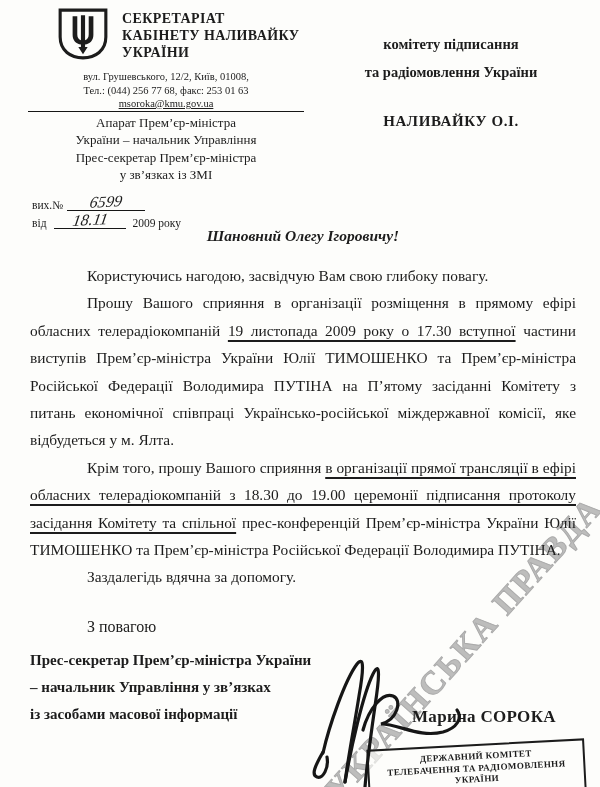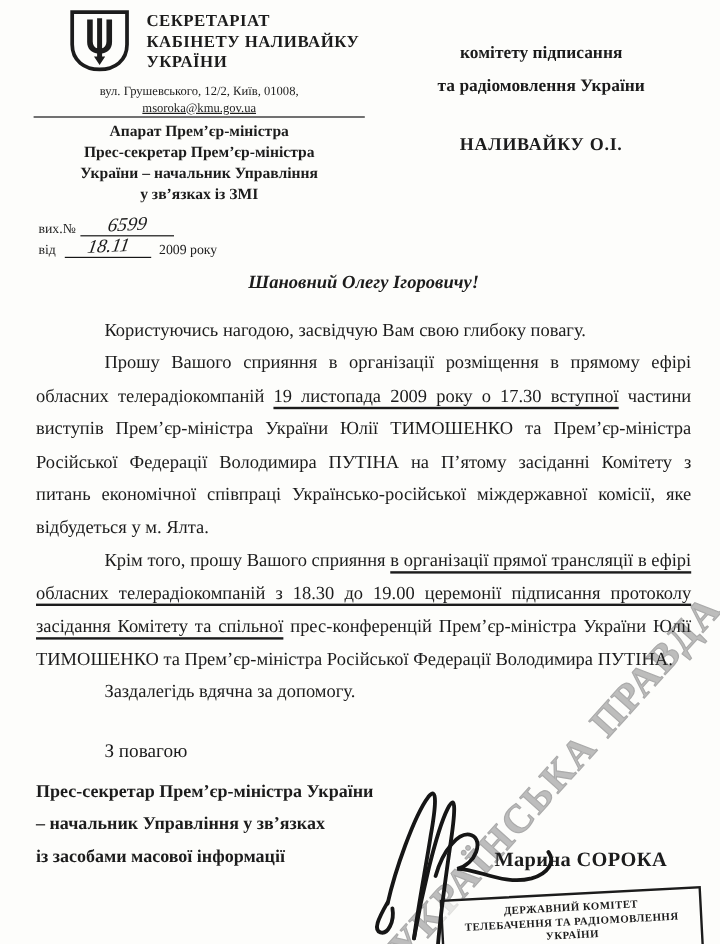--- a/index.html
+++ b/index.html
@@ -17,21 +17,21 @@
     white-space:nowrap; z-index:1; opacity:.85;
   }
   
   .hdr-left { position:absolute; left:28px; top:8px; width:276px; z-index:2; }
   .emblem-row { display:flex; align-items:flex-start; }
   .emblem { width:54px; height:52px; margin-left:28px; flex:0 0 auto; }
   .org-name { margin-left:12px; font-weight:bold; font-size:14px; line-height:17px; letter-spacing:.4px; padding-top:2px; }
   .addr { margin-top:9px; text-align:center; font-size:10.5px; line-height:13.5px; }
   .email { text-decoration:underline; }
   .sep { border-top:1.5px solid #161616; margin-top:0; }
-  .dept { margin-top:2px; text-align:center; font-weight:bold; font-size:13px; line-height:17.5px; }
+  .dept { margin-top:2px; text-align:center; font-weight:normal; font-size:13px; line-height:17.5px; }
   .ref { margin-top:9px; font-size:11.5px; padding-left:4px; }
   .ref-row { height:18px; display:flex; align-items:flex-end; }
   .hand {
     font-style:italic; font-size:16px; line-height:16px;
     transform:skewX(-12deg) rotate(-3deg); transform-origin:center;
     display:inline-block; padding:0 6px;
   }
   .hand-cell { border-bottom:1.2px solid #161616; display:inline-block; text-align:center; }
   .cell-num { min-width:78px; margin-left:4px; }
   .cell-date { min-width:72px; margin-left:8px; margin-right:6px; }
@@ -78,27 +78,28 @@
         <path d="M24 7 h4 v24 c2 -0.5 3.5 -2.5 3.5 -5.5 V8 h4.5 v18 c0 5.5 -3.5 8.5 -8 9.2 v2.3 h2.5 l-4.5 7 l-4.5 -7 h2.5 v-2.3 c-4.5 -0.7 -8 -3.7 -8 -9.2 V8 H20.5 v17.5 c0 3 1.5 5 3.5 5.5 Z" fill="#1c1c1c"></path>
       </svg>
       <div class="org-name">
         <div>СЕКРЕТАРІАТ</div>
         <div>КАБІНЕТУ НАЛИВАЙКУ</div>
         <div>УКРАЇНИ</div>
       </div>
     </div>
     <div class="addr">
       <div>вул. Грушевського, 12/2, Київ, 01008,</div>
+      <div>Тел.: (044) 256 77 68, факс: 253 01 63</div>
       <div class="email">msoroka@kmu.gov.ua</div>
     </div>
     <div class="sep"></div>
     <div class="dept">
       <div>Апарат Прем’єр-міністра</div>
+      <div>України – начальник Управління</div>
       <div>Прес-секретар Прем’єр-міністра</div>
-      <div>України – начальник Управління</div>
       <div>у зв’язках із ЗМІ</div>
     </div>
     <div class="ref">
       <div class="ref-row">
         <span>вих.№</span>
         <span class="hand-cell cell-num"><span class="hand">6599</span></span>
       </div>
       <div class="ref-row">
         <span>від</span>
         <span class="hand-cell cell-date"><span class="hand">18.11</span></span>

